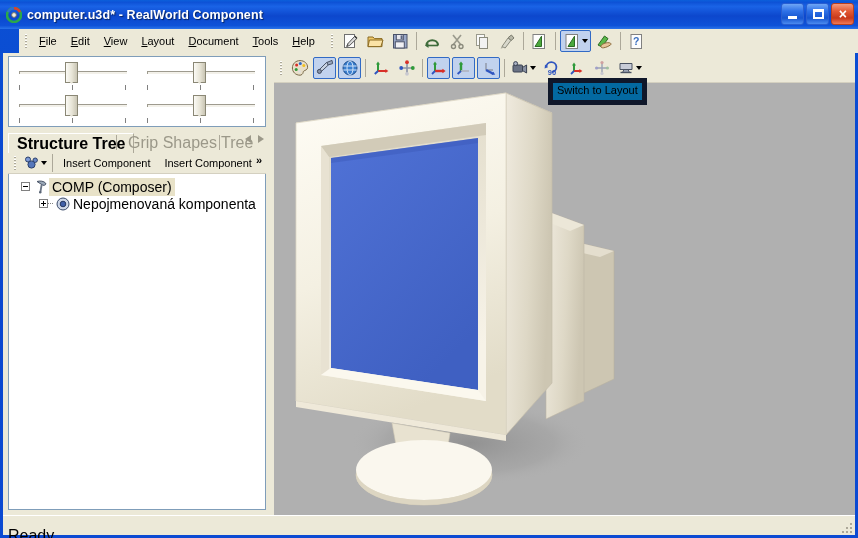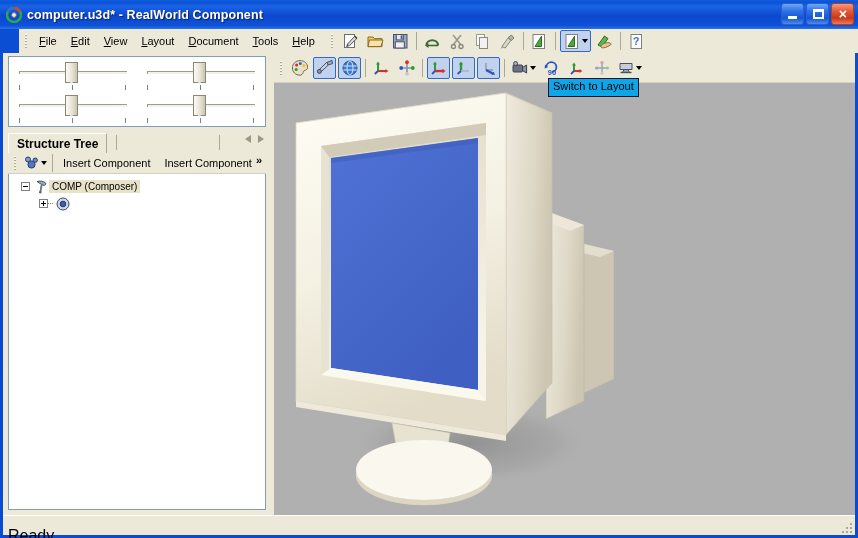--- a/index.html
+++ b/index.html
@@ -102,21 +102,21 @@
   }
   .slider .ticks{position:absolute;left:2px;top:25px;width:108px;height:6px;}
   .slider .ticks i{position:absolute;top:0;width:1px;height:5px;background:#808080;}
 
   
   .tabstrip{
     position:absolute;left:5px;top:78px;width:258px;height:22px;
   }
   .tab{
     position:absolute;top:2px;height:20px;display:flex;align-items:center;
-    padding:0 8px;box-sizing:border-box;font-size:12px;
+    padding:0 8px;box-sizing:border-box;font-size:16px;
   }
   .tab.active{
     left:0;background:#ece9d8;color:#000;font-weight:bold;
     border-left:1px solid #fff;border-top:1px solid #fff;border-right:1px solid #aca899;
   }
   .tab.inactive{color:#9b9889;}
   .tabdiv{position:absolute;top:4px;width:1px;height:15px;background:#aca899;}
   .tabnav{position:absolute;right:2px;top:4px;display:flex;gap:7px;align-items:center;}
   .chev{width:0;height:0;}
   .chev.l{border-top:4px solid transparent;border-bottom:4px solid transparent;border-right:6px solid #9b9889;}
@@ -137,21 +137,21 @@
     background:#fff;border:1px solid #7f9db9;border-top:none;box-sizing:border-box;
     overflow:hidden;
   }
   .trow{display:flex;align-items:center;height:17px;position:relative;}
   .tbox{
     width:9px;height:9px;border:1px solid #808080;background:#fff;box-sizing:border-box;
     position:relative;flex:0 0 auto;
   }
   .tbox:before{content:"";position:absolute;left:1px;top:3px;width:5px;height:1px;background:#000;}
   .tbox.plus:after{content:"";position:absolute;left:3px;top:1px;width:1px;height:5px;background:#000;}
-  .tlabel{font-size:10px;color:#000;white-space:nowrap;padding:1px 3px;}
+  .tlabel{font-size:14px;color:#000;white-space:nowrap;padding:1px 3px;}
   .tlabel.sel{background:#e8e2c8;}
   .dotline{position:absolute;height:1px;
     background:repeating-linear-gradient(90deg,#808080 0 1px,transparent 1px 2px);}
 
   
   .vsplit{position:absolute;left:266px;top:0;width:5px;height:462px;background:#ece9d8;}
 
   
   .rightpane{position:absolute;left:271px;top:0;width:581px;height:462px;}
   .viewtb{
@@ -160,21 +160,21 @@
     border-bottom:1px solid #d4d0c0;box-sizing:border-box;
   }
   .viewport{
     position:absolute;left:0;top:30px;width:581px;height:432px;
     background:#b0b0b0;overflow:hidden;
   }
 
   
   .tooltip{
     position:absolute;left:545px;top:55px;
-    background:#0ea5e9;border:1px solid #0f172a;
+    background:#0369a1;border:5px solid #0f172a;
     padding:1px 4px 2px 4px;font-size:11px;color:#000;white-space:nowrap;
     z-index:50;line-height:1.25;
   }
 
   
   .statusbar{
     position:absolute;left:3px;top:515px;width:852px;height:20px;
     background:#ece9d8;border-top:1px solid #fff;box-sizing:border-box;
     display:flex;align-items:center;
   }
@@ -353,20 +353,23 @@
               <i style="left:106px;"></i>
           </div>
         </div>
       </div>
 
       <div class="tabstrip">
         <div class="tab active">
           <span>Structure Tree</span>
         </div>
         <div class="tabdiv" style="left:108px;"></div>
+        <div class="tab inactive" style="left:112px;">
+          <span>Grip Shapes Tree</span>
+        </div>
         <div class="tabdiv" style="left:211px;"></div>
         <div class="tabnav">
           <i class="chev l"></i>
           <i class="chev r"></i>
         </div>
       </div>
 
       <div class="treetb">
         <div class="grip"></div>
         <div style="display:flex;align-items:center;padding:0 2px;">
@@ -397,20 +400,21 @@
         </div>
 
         <div class="trow" style="padding-left:30px;">
           <div class="tbox plus"></div>
           <div class="dotline" style="left:39px;top:8px;width:5px;"></div>
           <span style="width:8px;"></span>
           <svg width="14" height="14" viewBox="0 0 14 14">
             <circle cx="7" cy="7" r="6" fill="#cfd8e8" stroke="#3a4a6a"></circle>
             <circle cx="7" cy="7" r="2.8" fill="#3f5fa8" stroke="#24365f"></circle>
           </svg>
+          <span class="tlabel">Nepojmenovaná komponenta</span>
         </div>
 
       </div>
     </div>
 
     <div class="vsplit"></div>
 
     <div class="rightpane">
 
       <div class="viewtb">

